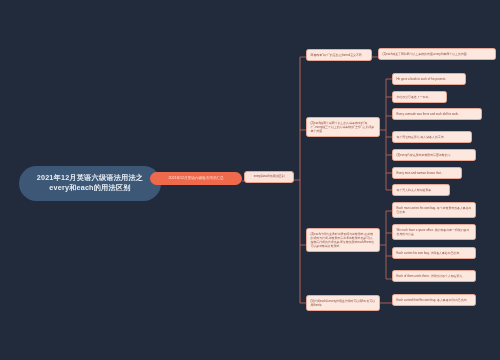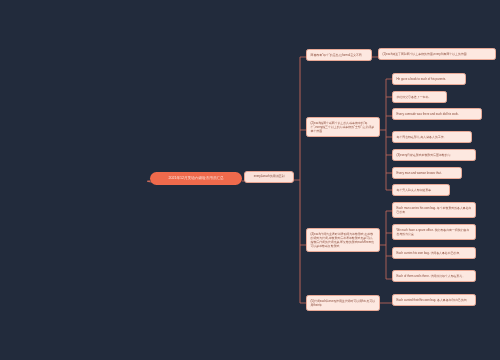--- a/index.html
+++ b/index.html
@@ -109,20 +109,23 @@
       <path d="M386,211 L 386,279"></path>
       <path d="M386,211 L 392,211"></path>
       <path d="M386,233 L 392,233"></path>
       <path d="M386,256 L 392,256"></path>
       <path d="M386,279 L 392,279"></path>
 
       <path d="M380,303 L 392,303"></path>
     </g>
   </svg>
 
+  <div class="node root">
+    <span>2021年12月英语六级语法用法之every和each的用法区别</span>
+  </div>
 
   <div class="node lvl1">
     <span>2021年12月英语六级语法用法汇总</span>
   </div>
 
   <div class="node lvl2">
     <span>every和each的用法区别</span>
   </div>
 
   <div class="node lvl3" style="left:306px;top:49px;width:66px;">

